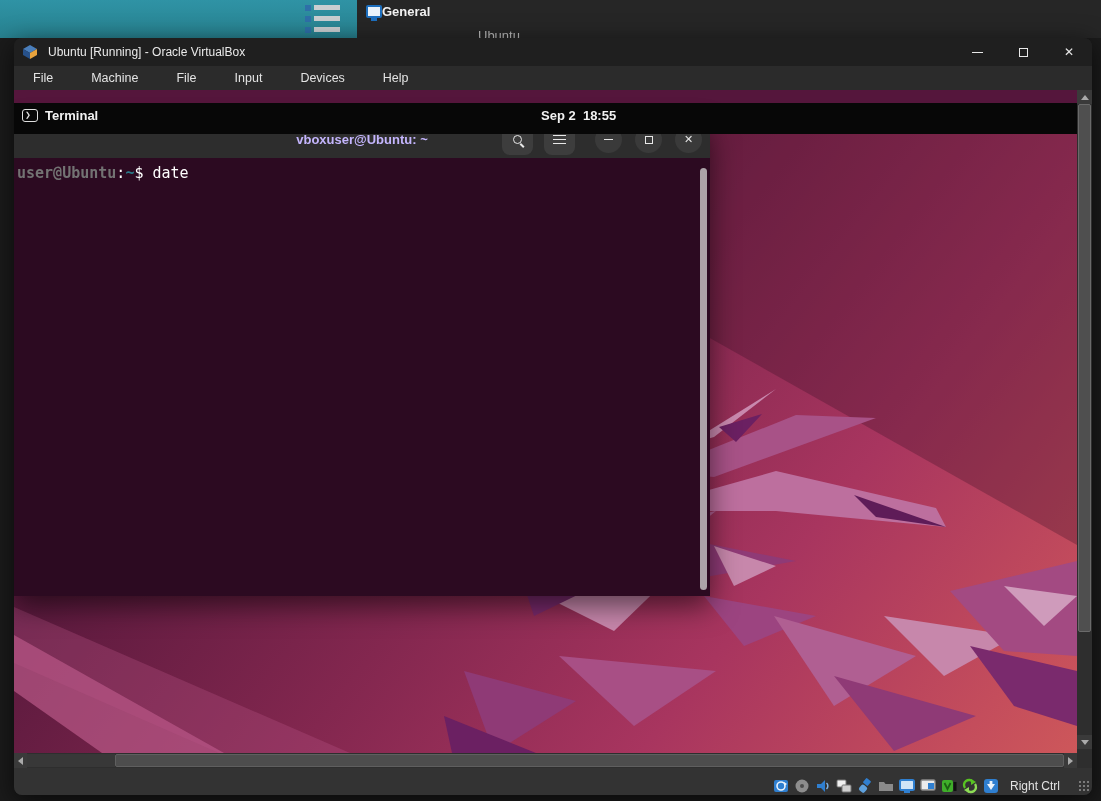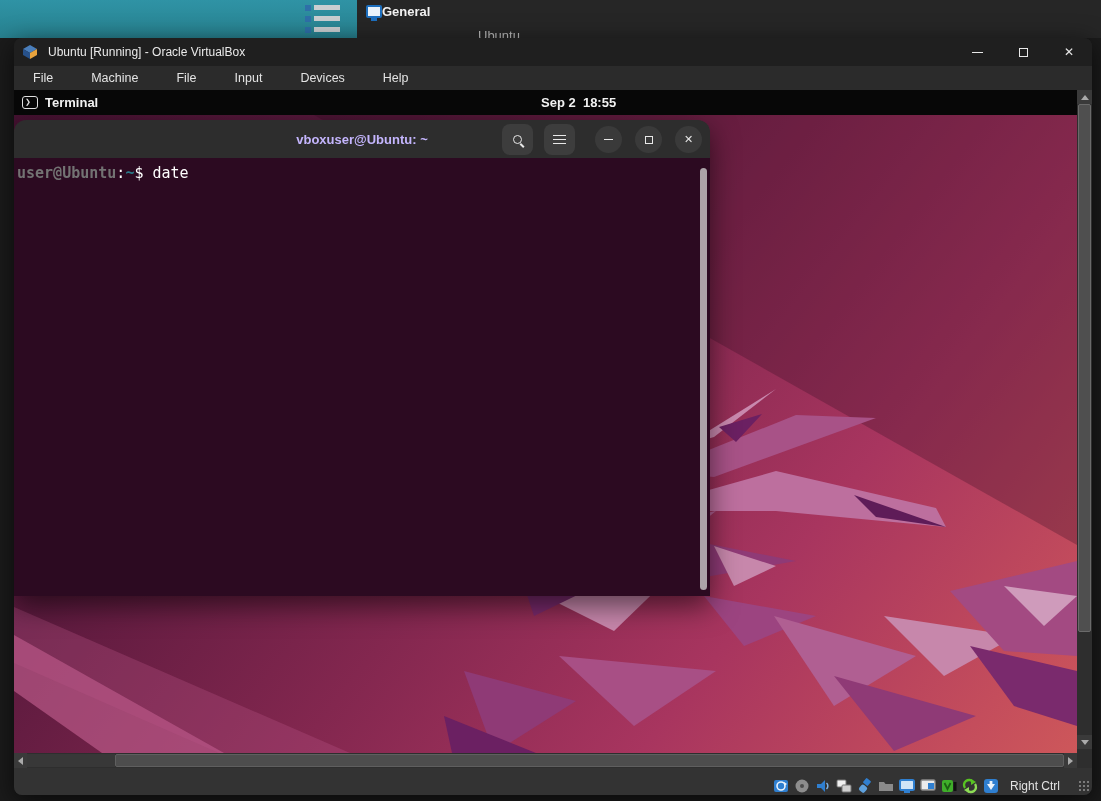--- a/index.html
+++ b/index.html
@@ -34,21 +34,21 @@
   .glyph-max { width:9px; height:9px; border:1px solid #e8e8e8; }
   .glyph-close { font-size:12px; line-height:1; }
 
   .menubar { height:24px; background:#2b2b2b; display:flex; align-items:center; padding-left:8px; gap:16px; }
   .menu-item { color:#e3e3e3; font-size:12.5px; padding:3px 11px; border-radius:3px; }
 
   
   .content-row { position:relative; width:1078px; height:663px; }
   .guest { position:absolute; left:0; top:0; width:1063px; height:663px; overflow:hidden; background:#55163c; }
 
-  .gnome-bar { position:absolute; left:0; top:0; width:1063px; height:25px; background:#070707; z-index:5; }
+  .gnome-bar { position:absolute; left:0; top:13px; width:1063px; height:31px; background:#070707; z-index:5; }
   .gnome-app { position:absolute; left:8px; top:0; height:25px; display:flex; align-items:center; gap:7px; }
   .icon-terminal { width:16px; height:13px; border:1.4px solid #dfdfdf; border-radius:3px; position:relative; }
   .icon-terminal:before { content:"❯"; position:absolute; left:2px; top:0.5px; font-size:7px; color:#dfdfdf; }
   .gnome-app-label { color:#f1f1f1; font-size:13px; font-weight:600; }
   .gnome-clock { position:absolute; left:527px; top:0; height:25px; display:flex; align-items:center;
                  color:#f1f1f1; font-size:13px; font-weight:600; white-space:pre; }
 
   .wallpaper { position:absolute; left:0; top:25px; width:1063px; height:638px;
     background:linear-gradient(128deg,#441130 0%,#5c1a3e 26%,#83274f 50%,#a8355f 72%,#c44d5c 92%,#cd575a 100%); }
   .wallpaper svg { position:absolute; left:0; top:0; }

